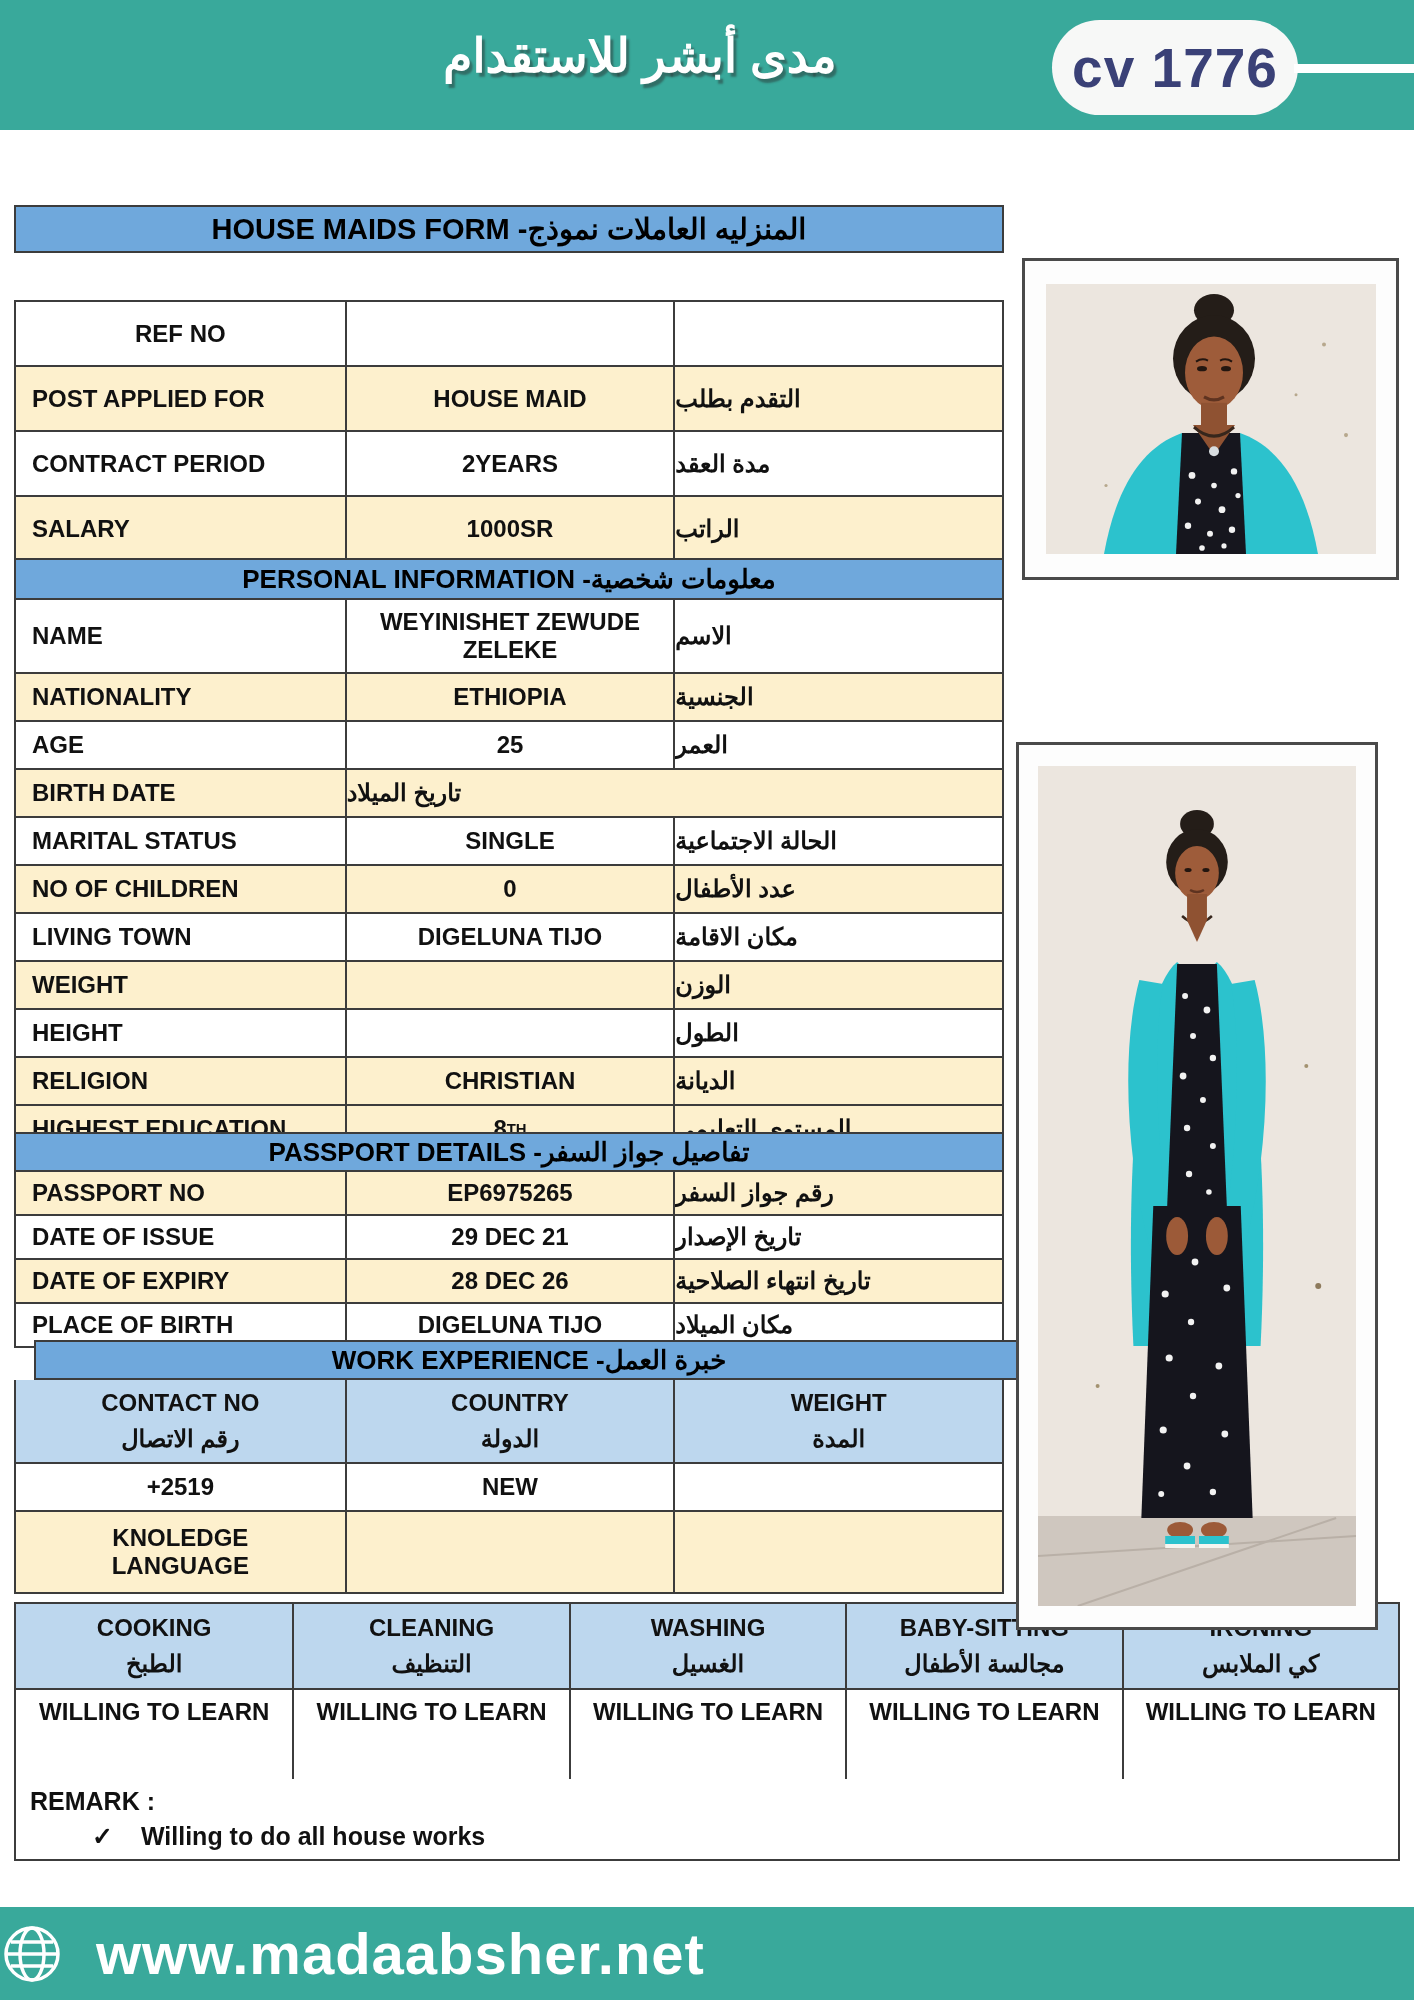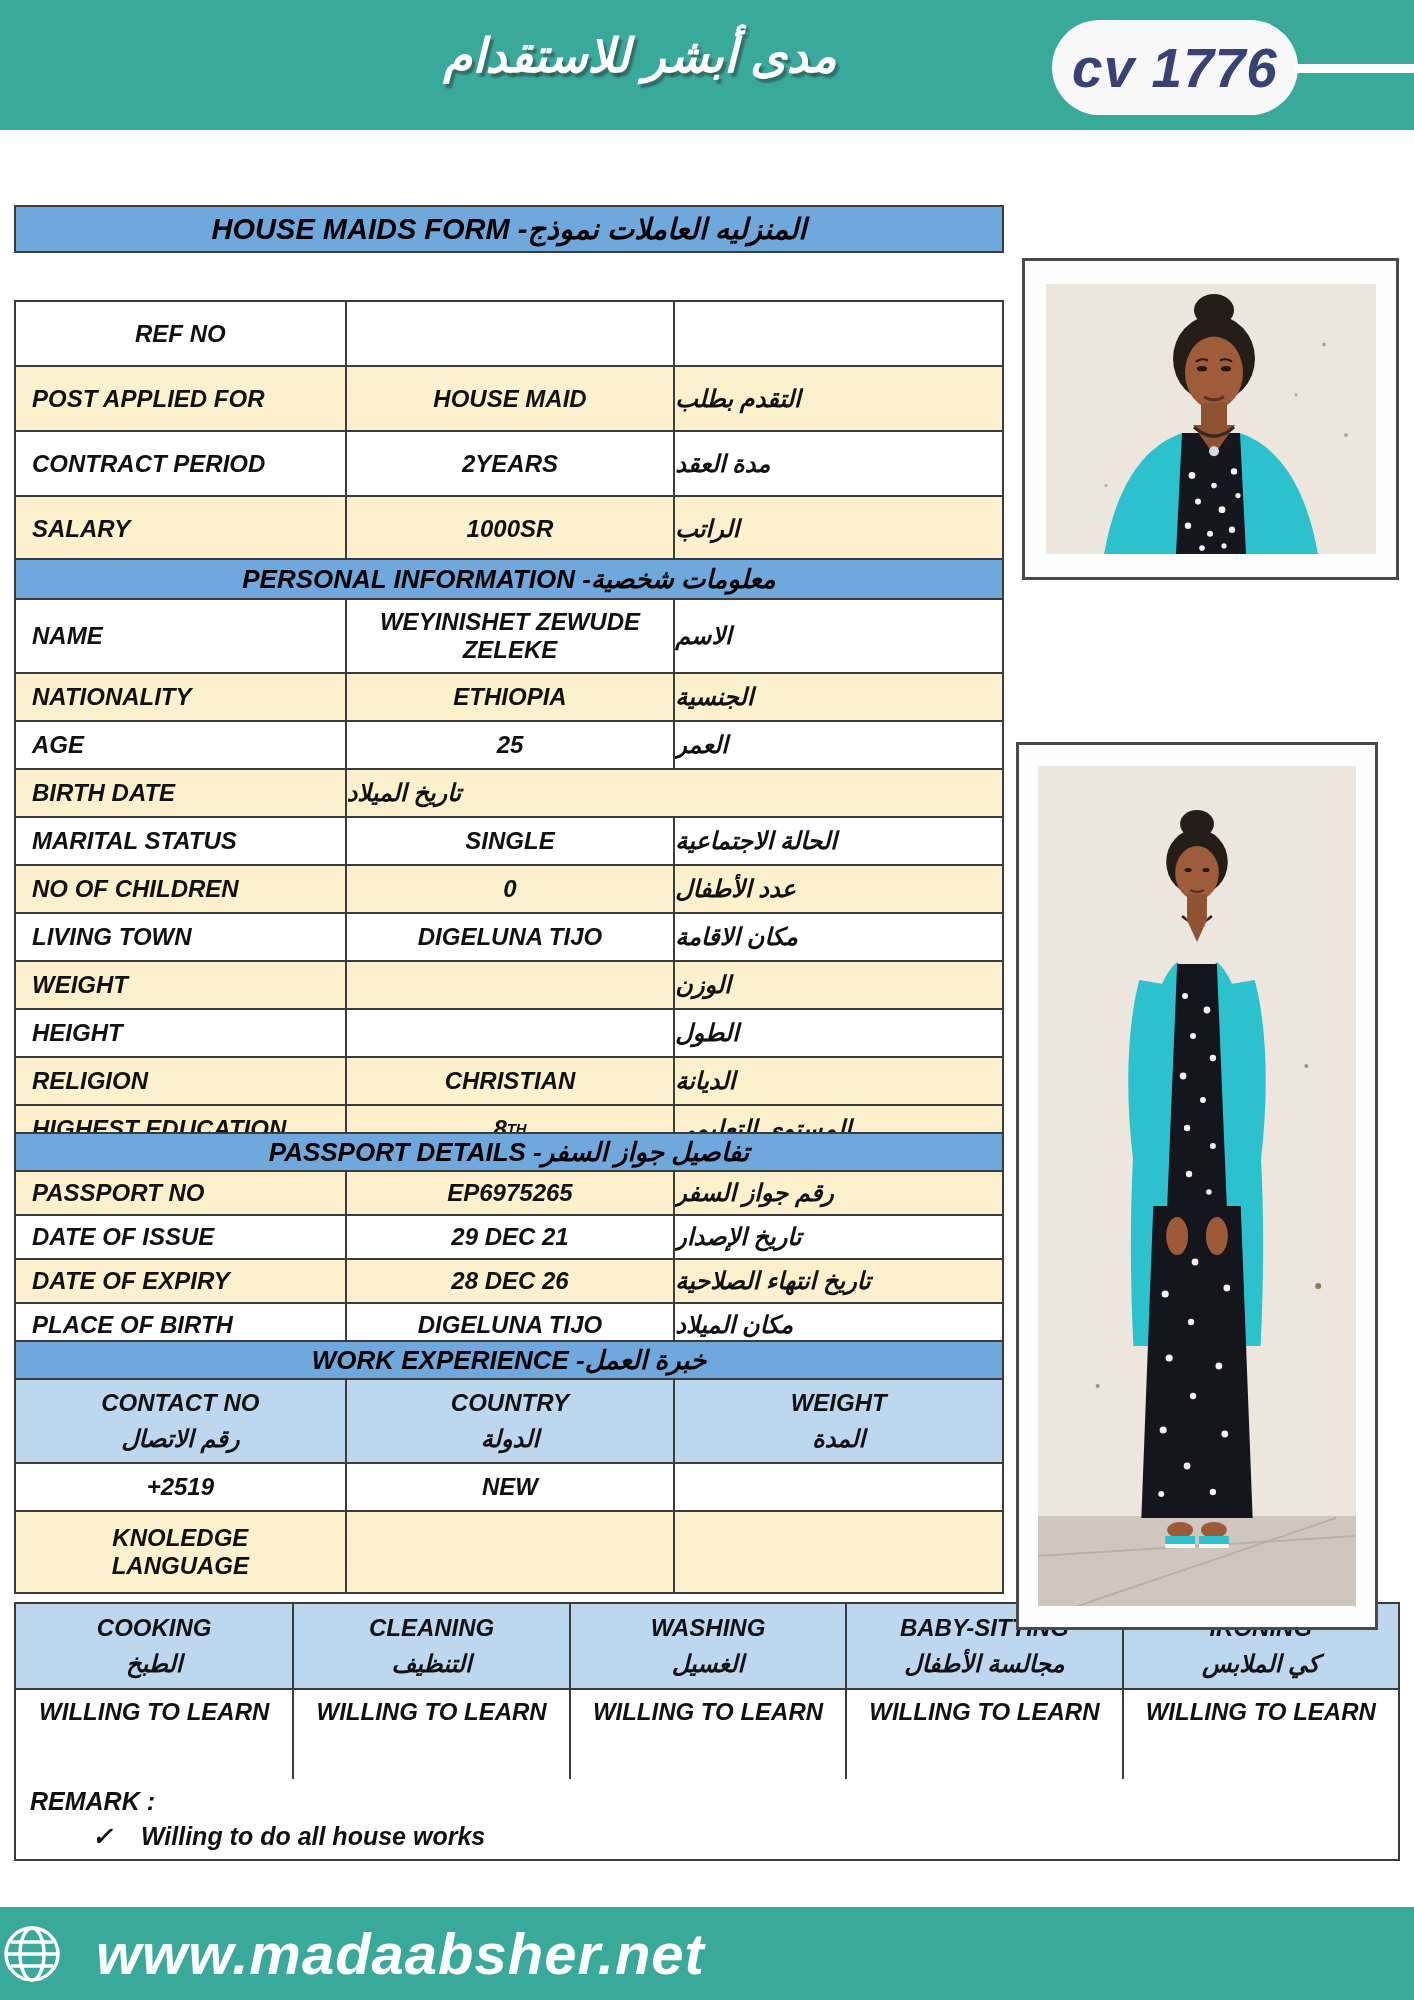--- a/index.html
+++ b/index.html
@@ -1,17 +1,17 @@
 <!DOCTYPE html>
 <html lang="en"><head>
 <meta charset="utf-8">
 <style>
   html,body{margin:0;padding:0;background:#ffffff;}
   .page{position:relative;width:1414px;height:2000px;background:#ffffff;overflow:hidden;
-        font-family:"Liberation Sans", sans-serif;color:#111;font-style:italic;}
+        font-family:"Liberation Sans", sans-serif;color:#111;}
   
   .topbar{position:absolute;left:0;top:0;width:1414px;height:130px;background:#39a99b;}
   .brand{position:absolute;left:0;top:28px;width:1280px;text-align:center;
          font-size:47px;font-weight:bold;color:#ffffff;direction:rtl;
          text-shadow:3px 4px 2px rgba(40,40,40,0.45);}
   .badge{position:absolute;right:116px;top:20px;width:246px;height:95px;border-radius:50px;
          background:#f7f8f7;display:flex;align-items:center;justify-content:center;
          font-size:55px;font-weight:bold;color:#3a4177;letter-spacing:1px;}
   .badge-line{position:absolute;right:0;top:64px;width:120px;height:9px;background:#ffffff;}
   
@@ -35,21 +35,21 @@
   .sub2{flex-direction:column;justify-content:center;gap:8px;text-align:center;}
   .sub2 .l2{direction:rtl;}
   sup{font-size:0.62em;}
   
   .titlebar{top:205px;height:48px;font-size:29px;}
   .tbl1{top:300px;} .tbl1 .tr{height:63px;}
   .pers-bar{top:558px;height:42px;}
   .pers{top:600px;} .pers .tr{height:46px;} .pers .tr.rname{height:72px;}
   .pass-bar{top:1132px;height:40px;}
   .pass{top:1172px;} .pass .tr{height:42px;}
-  .work-bar{top:1340px;height:40px;}
+  .work-bar{top:1340px;height:40px;margin-left:20px;}
   .work{top:1380px;} .work .trsub{height:82px;} .work .tr1{height:46px;} .work .tr2{height:80px;}
   .skills{top:1602px;left:14px;width:1386px;}
   .skills .td{flex:0 0 20%;}
   .skills .trhd{height:84px;} .skills .trv{height:93px;}
   .skills .trv .td{align-items:flex-start;justify-content:center;padding-top:8px;}
   .remark{top:1779px;left:14px;width:1386px;height:82px;border:2px solid #3c3c3c;border-top:none;
           position:absolute;box-sizing:border-box;background:#fff;padding:8px 14px;}
   .remark .rlab{font-weight:bold;font-size:25px;}
   .remark .rline{margin:6px 0 0 62px;font-weight:bold;font-size:25px;display:flex;gap:28px;}
   

